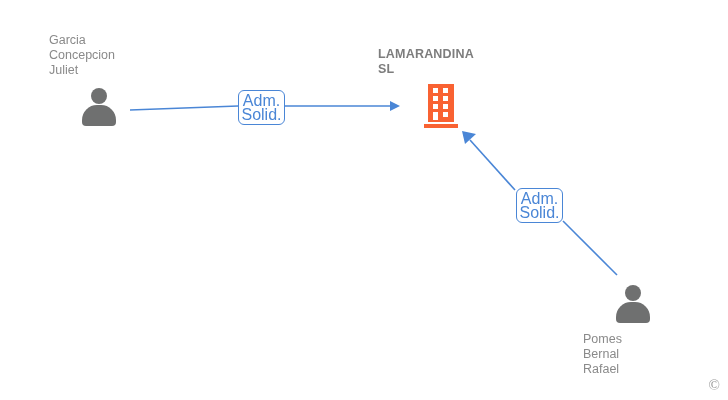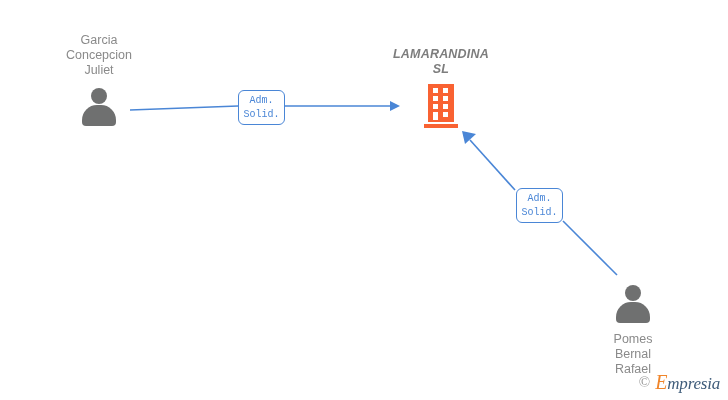--- a/index.html
+++ b/index.html
@@ -18,32 +18,30 @@
   }
   #graph {
     position: absolute;
     left: 0;
     top: 0;
     width: 728px;
     height: 400px;
   }
   .node-label {
     position: absolute;
-    text-align: center;
     color: #8a8a8a;
     font-size: 12.5px;
     line-height: 15px;
     font-family: "Liberation Sans", sans-serif;
     white-space: pre-line;
   }
   .node-label.company {
     color: #7d7d7d;
     font-weight: bold;
     letter-spacing: 0.2px;
-    font-style: italic;
   }
   
   .person {
     position: absolute;
     width: 40px;
     height: 38px;
   }
   .person .head {
     position: absolute;
     left: 12px;
@@ -99,23 +97,23 @@
     background: #ffffff;
   }
   
   .edge-label {
     position: absolute;
     box-sizing: border-box;
     border: 1.6px solid #4a86d6;
     border-radius: 6px;
     background: #ffffff;
     color: #4a86d6;
-    font-size: 10px;
+    font-size: 16px;
     line-height: 14px;
-    font-family: Liberation Mono, monospace;
+    font-family: Liberation Sans, sans-serif;
     text-align: center;
     padding: 3px 0 2px 0;
     white-space: pre-line;
   }
   
   .watermark {
     position: absolute;
     right: 8px;
     bottom: 6px;
     display: flex;
@@ -189,14 +187,13 @@
 Rafael</div>
 
 <div class="edge-label" style="left:238px; top:90px; width:47px; height:35px;">Adm.
 Solid.</div>
 
 <div class="edge-label" style="left:516px; top:188px; width:47px; height:35px;">Adm.
 Solid.</div>
 
 <div class="watermark">
   <span class="copy">©</span>
-  <span class="brand"><span class="cap">E</span><span>mpresia</span></span>
 </div>
 
 </body></html>

